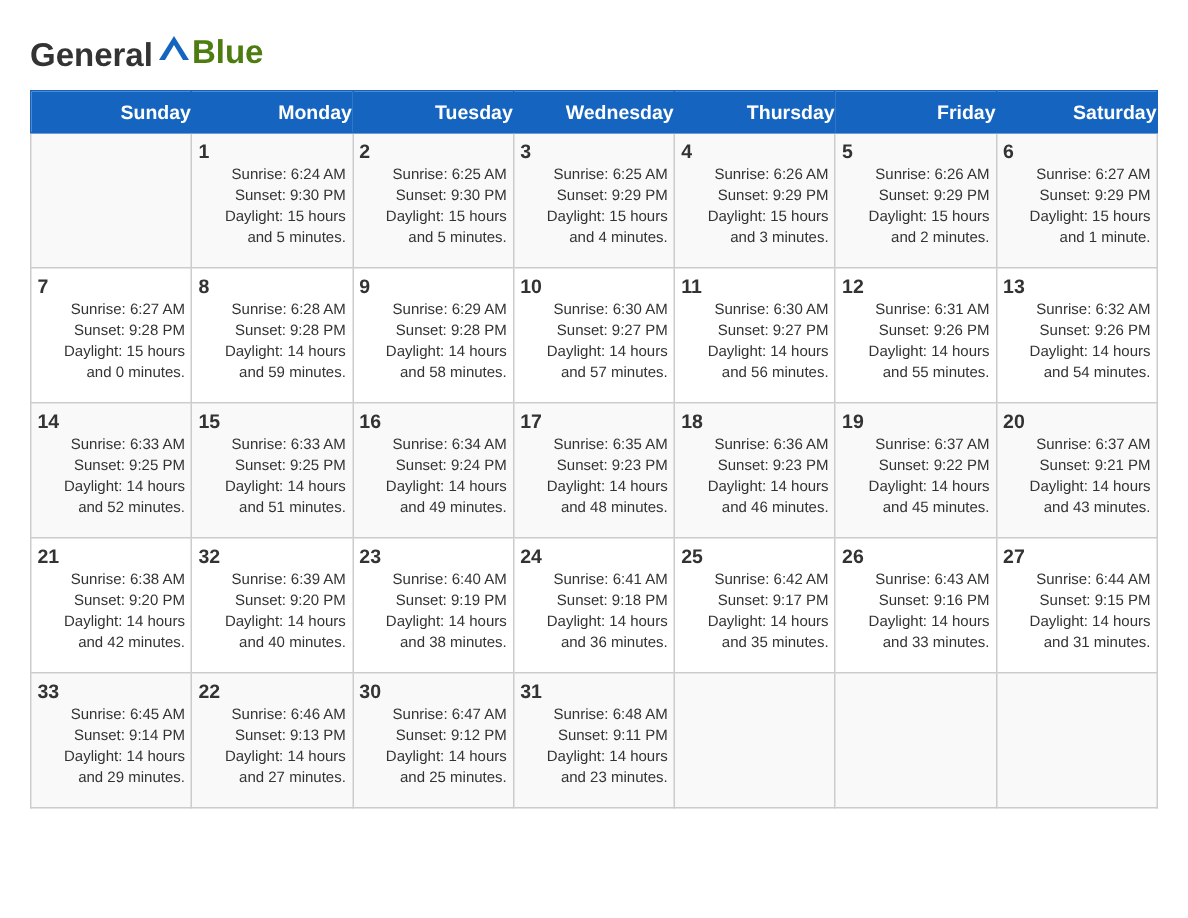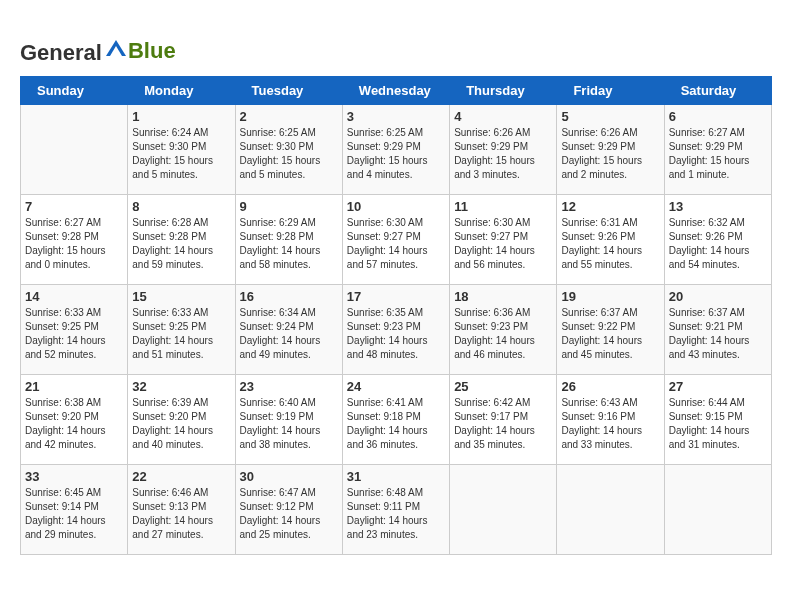--- a/index.html
+++ b/index.html
@@ -12,21 +12,20 @@
     }
     .header {
       display: flex;
       justify-content: space-between;
       align-items: flex-start;
       margin-bottom: 10px;
     }
     .logo {
       display: flex;
       align-items: center;
-      margin-top: 16px;
     }
     .logo-text-general {
       font-size: 22px;
       font-weight: bold;
       color: #333;
     }
     .logo-text-blue {
       font-size: 22px;
       font-weight: bold;
       color: #4d7c0f;
@@ -51,22 +50,22 @@
       margin-top: 4px;
     }
     table {
       width: 100%;
       border-collapse: collapse;
       font-size: 11px;
     }
     thead tr th {
       background-color: #1565c0;
       color: #fff;
-      padding: 6px 16px;
-      text-align: left;
+      padding: 6px 0;
+      text-align: right;
       font-size: 13px;
       font-weight: bold;
       border: 1px solid #1565c0;
     }
     tbody tr td {
       border: 1px solid #ccc;
       vertical-align: top;
       padding: 4px;
       height: 90px;
       width: calc(100% / 7);
@@ -81,20 +80,21 @@
       font-weight: bold;
       font-size: 13px;
       color: #333;
       display: block;
       margin-bottom: 2px;
     }
     .cell-content {
       font-size: 10px;
       color: #333;
       line-height: 1.4;
+      text-align: right;
     }
   </style>
 </head>
 <body>
 
 <div class="header">
   <div class="logo">
     <div>
       <span class="logo-text-general">General</span><svg class="logo-icon" viewBox="0 0 24 24" xmlns="http://www.w3.org/2000/svg">
         <polygon points="2,20 12,4 22,20" fill="#1565c0"></polygon>

